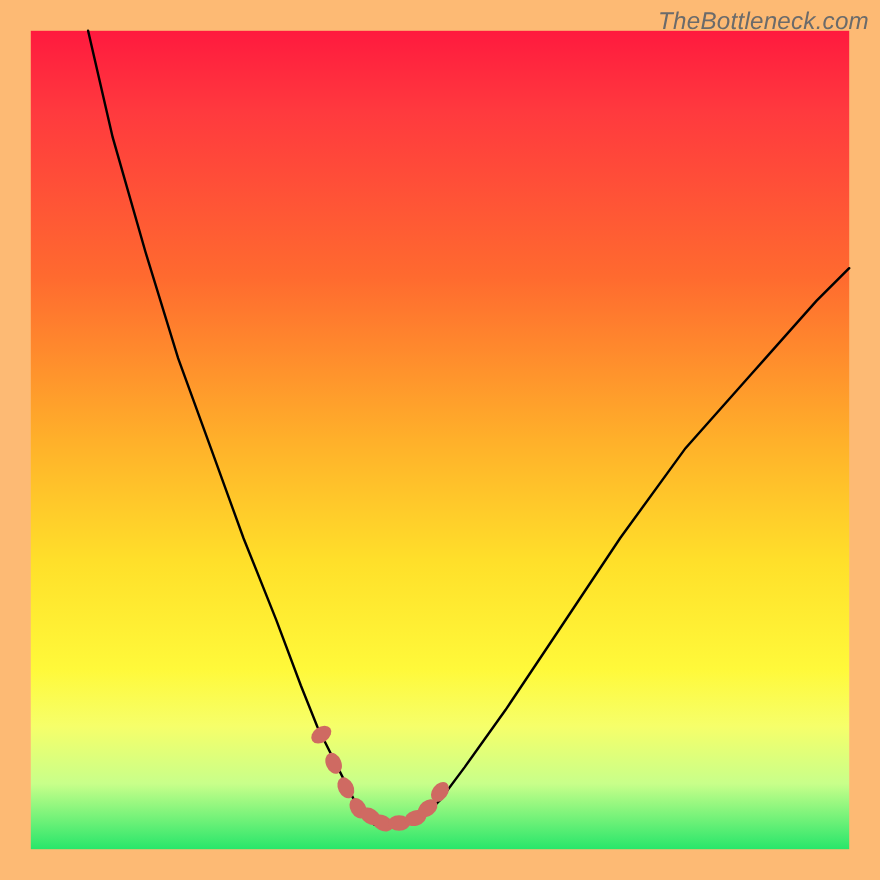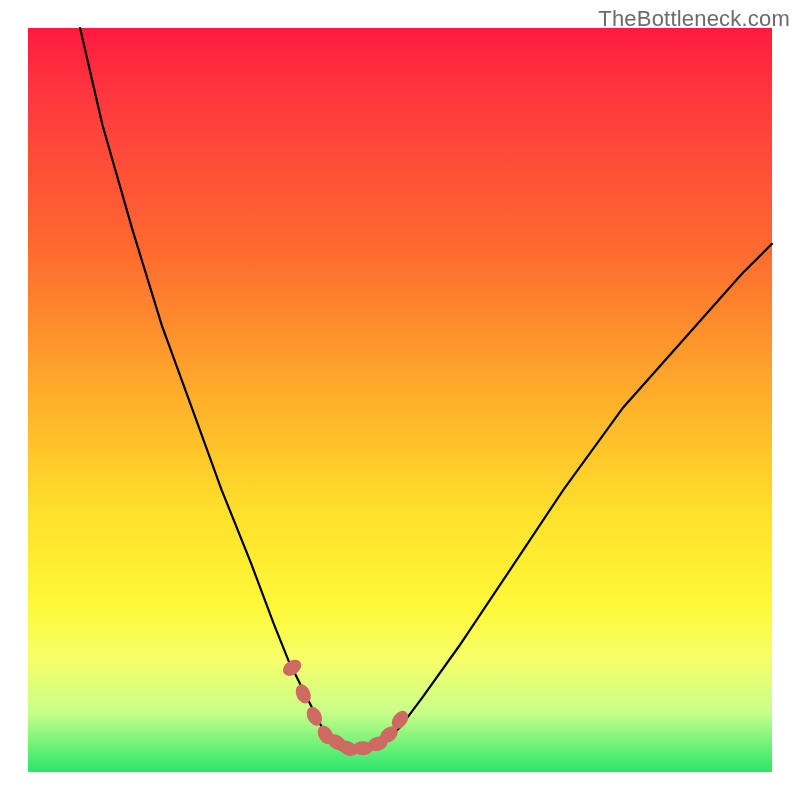--- a/index.html
+++ b/index.html
@@ -10,21 +10,22 @@
     background: #000;
     overflow: hidden;
     font-family: Arial, Helvetica, sans-serif;
   }
   .frame {
     position: absolute;
     left: 0;
     top: 0;
     width: 800px;
     height: 800px;
-    background: #ffffff;
+    background: #fdba74;
+    font-style: italic;
   }
   .plot {
     position: absolute;
     left: 28px;
     top: 28px;
     width: 744px;
     height: 744px;
     
     background: linear-gradient(to bottom,
       #ff1a3e 0%,

